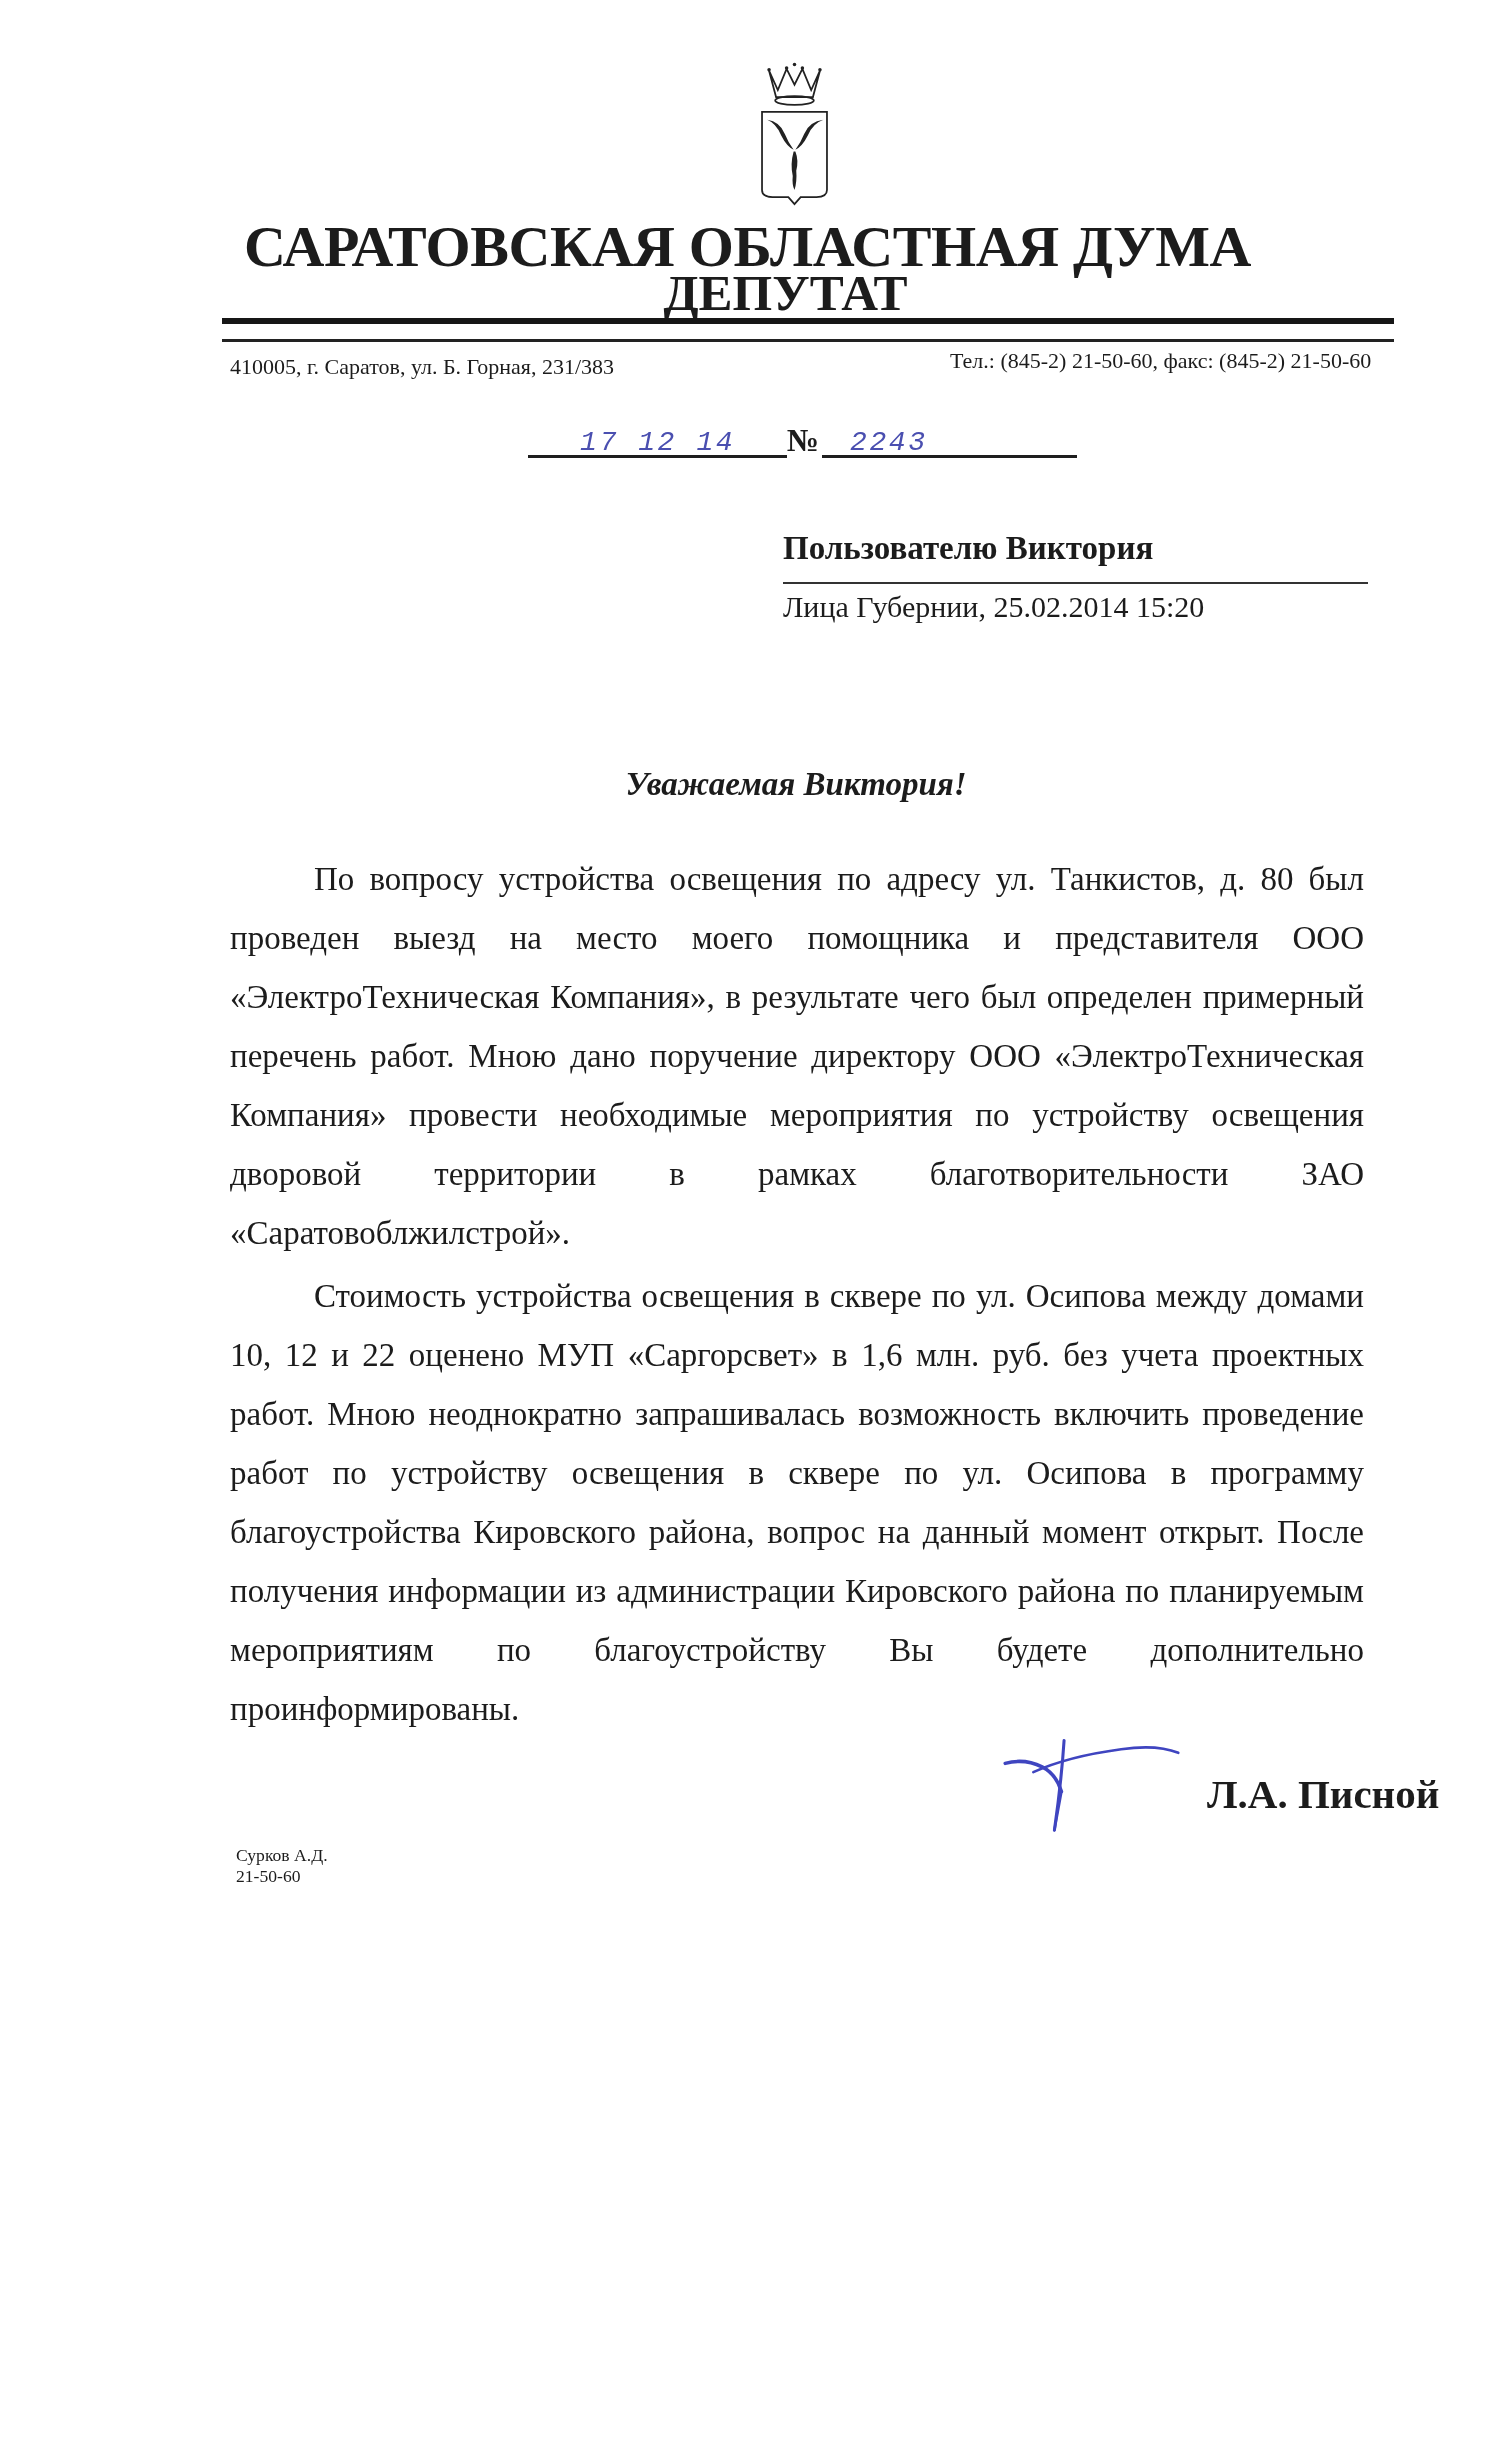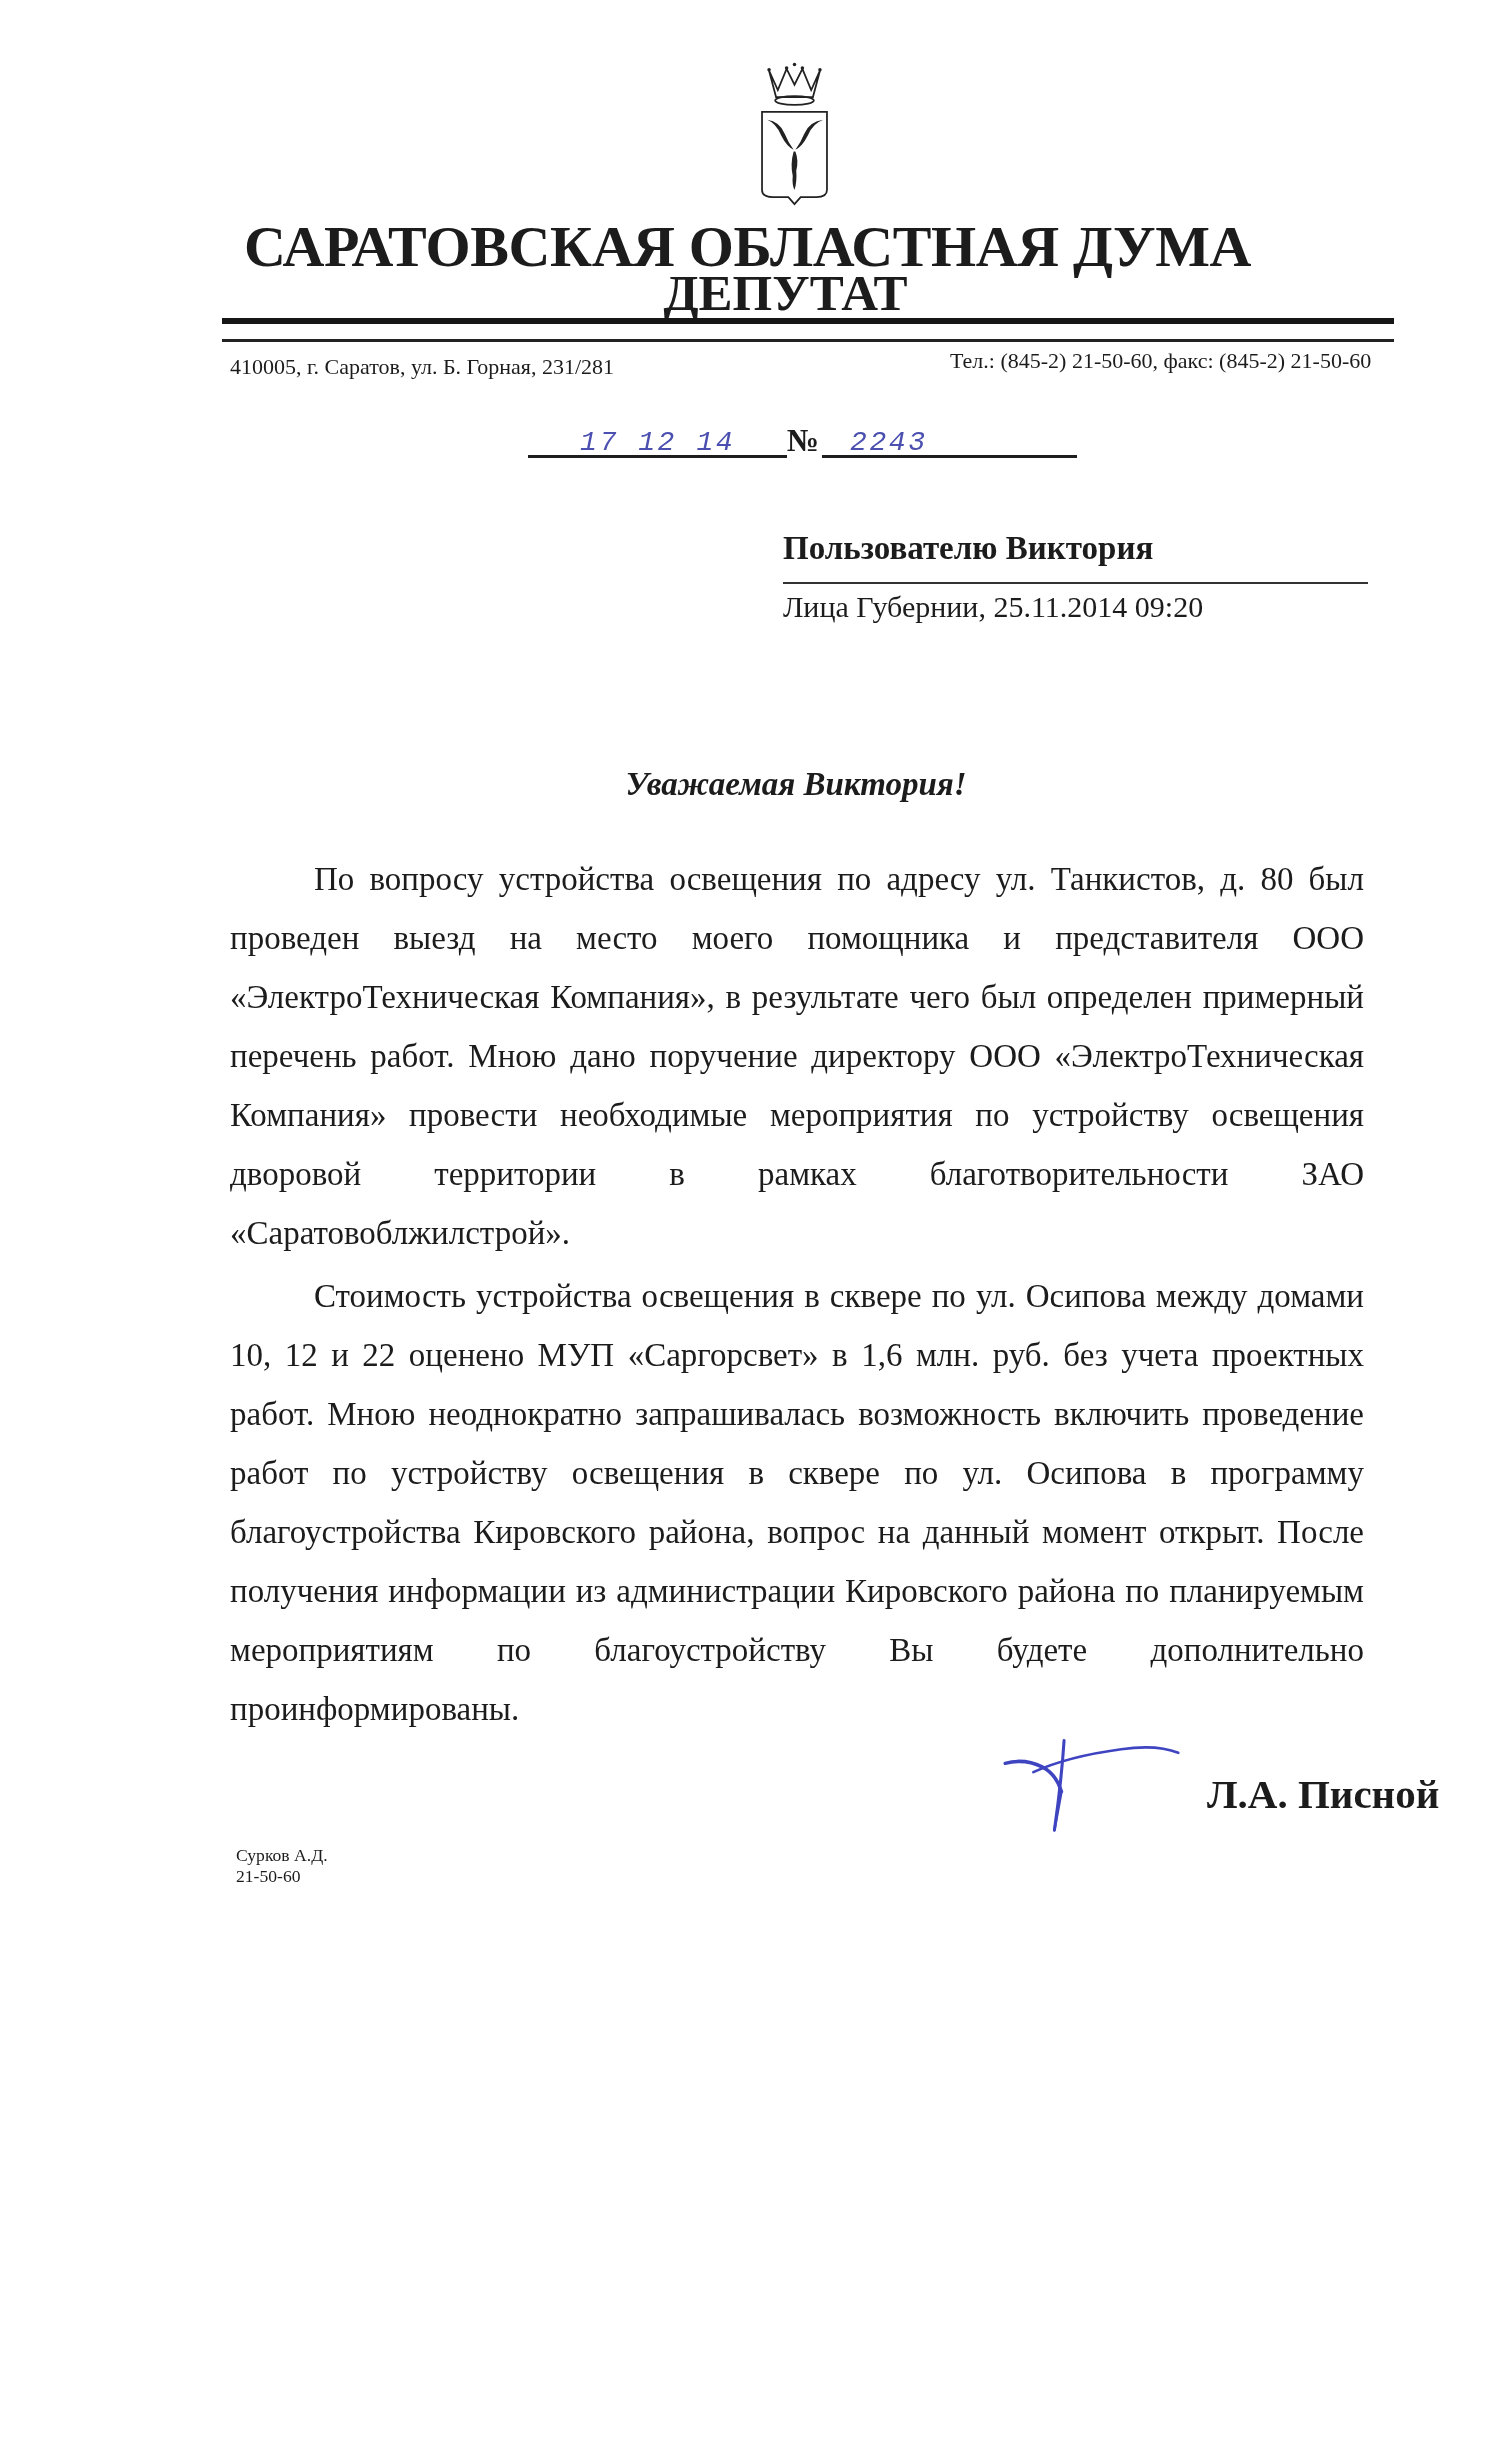--- a/index.html
+++ b/index.html
@@ -72,32 +72,32 @@
 
   <path d="M14 70 Q24 74 30 88 Q36 100 44 104 Q38 96 34 86 Q28 72 14 70 Z" fill="#222"></path>
   <path d="M78 70 Q66 74 60 88 Q54 100 46 104 Q52 96 56 86 Q62 72 78 70 Z" fill="#222"></path>
   <path d="M44 106 Q40 120 43 134 Q42 144 45 150 Q48 140 47 128 Q50 116 46 106 Z" fill="#222"></path>
 </svg>
 
 <div class="abs title-1">САРАТОВСКАЯ ОБЛАСТНАЯ ДУМА</div>
 <div class="abs title-2">ДЕПУТАТ</div>
 <div class="abs rule-thick"></div>
 <div class="abs rule-thin"></div>
-<div class="abs addr">410005,  г. Саратов, ул. Б.  Горная, 231/281</div>
+<div class="abs addr">410005,  г. Саратов, ул. Б.  Горная, 231/383</div>
 <div class="abs phone">Тел.: (845-2)  21-50-60, факс: (845-2) 21-50-60</div>
 
 <div class="abs reg-line-date"></div>
 <div class="abs hand reg-date">17 12 14</div>
 <div class="abs reg-no">№</div>
 <div class="abs reg-line-num"></div>
 <div class="abs hand reg-num">2243</div>
 
 <div class="abs addressee">Пользователю Виктория</div>
 <div class="abs addr-rule"></div>
-<div class="abs addr-sub">Лица Губернии, 25.11.2014 09:20</div>
+<div class="abs addr-sub">Лица Губернии, 25.02.2014 15:20</div>
 
 <div class="abs salutation">Уважаемая Виктория!</div>
 
 <div class="abs body-text">
   <p>По вопросу устройства освещения по адресу ул. Танкистов, д. 80 был проведен выезд на место моего помощника и представителя ООО «ЭлектроТехническая Компания», в результате чего был определен примерный перечень работ. Мною дано поручение директору ООО «ЭлектроТехническая Компания» провести необходимые мероприятия по устройству освещения дворовой территории в рамках благотворительности ЗАО «Саратовоблжилстрой».</p>
   <p>Стоимость устройства освещения в сквере по ул. Осипова между домами 10, 12 и 22 оценено МУП «Саргорсвет» в 1,6 млн. руб. без учета проектных работ. Мною неоднократно запрашивалась возможность включить проведение работ по устройству освещения в сквере по ул. Осипова в программу благоустройства Кировского района, вопрос на данный момент открыт. После получения информации из администрации Кировского района по планируемым мероприятиям по благоустройству Вы будете дополнительно проинформированы.</p>
 </div>
 
 <svg id="signature" class="abs" viewBox="0 0 250 140">
   <g fill="none" stroke="#3f45c0" stroke-linecap="round">

